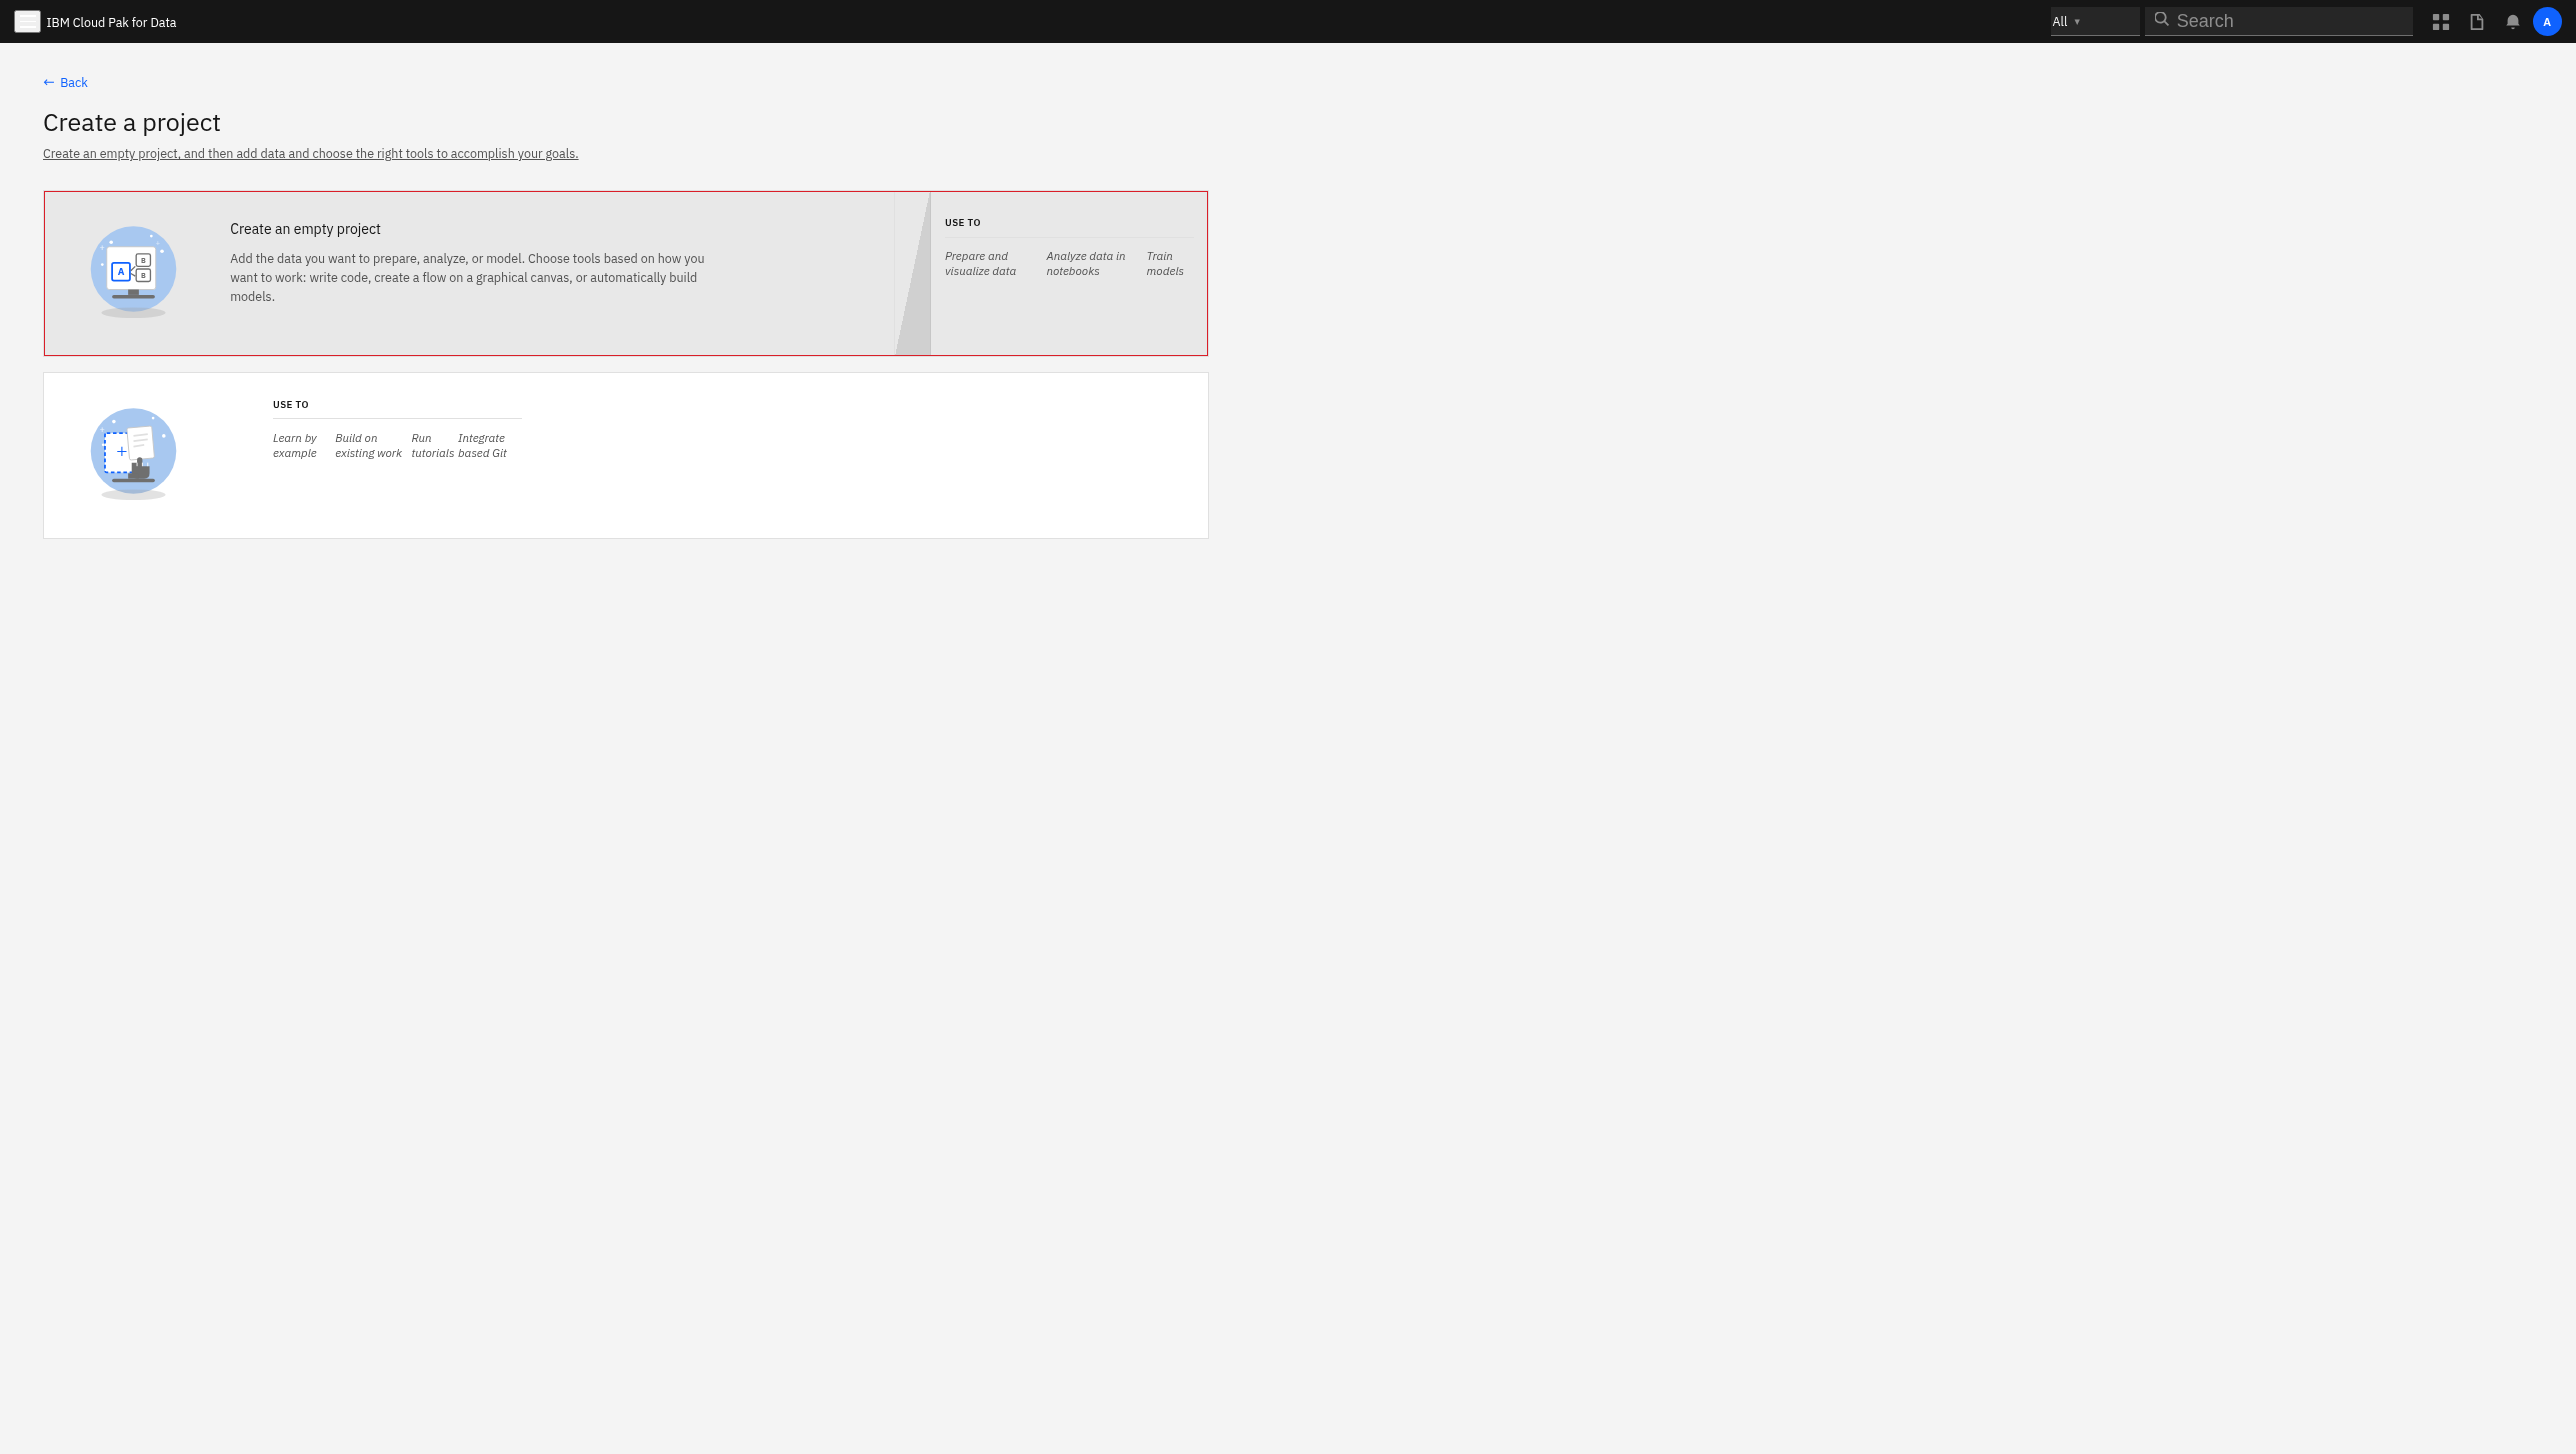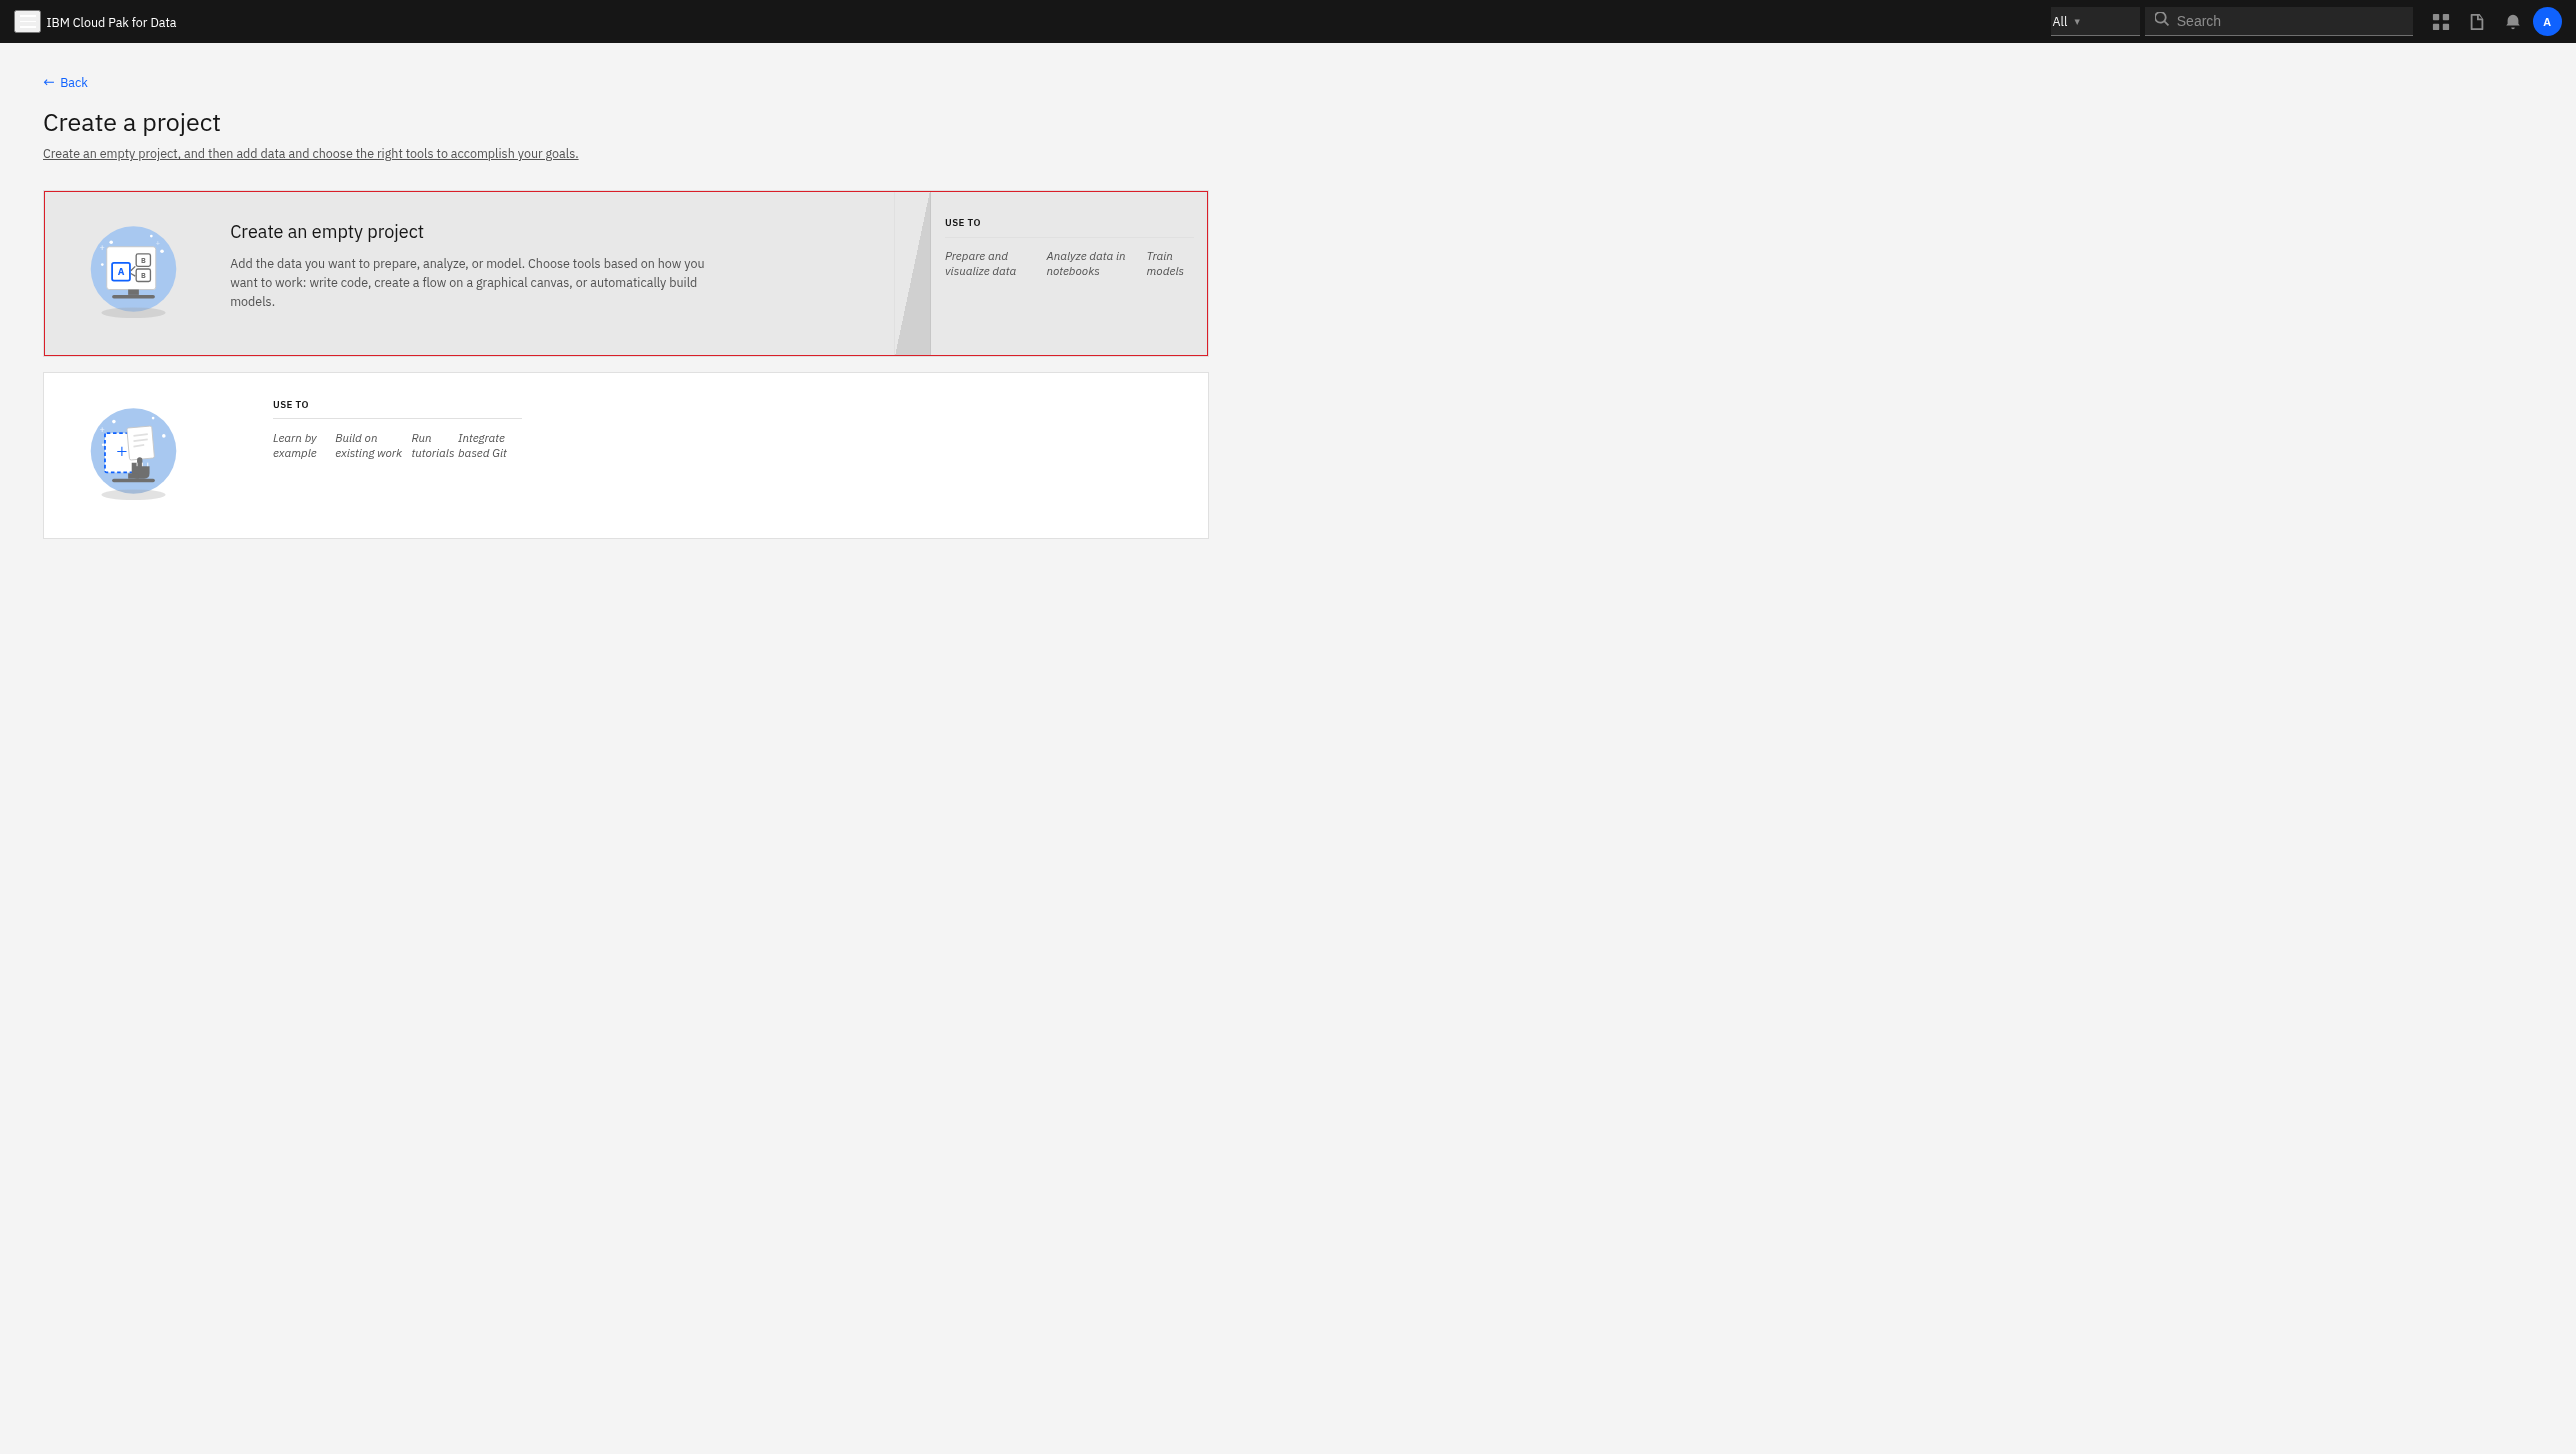--- a/index.html
+++ b/index.html
@@ -54,21 +54,21 @@
     }
     .topbar-search-icon {
       color: #8d8d8d;
       font-size: 14.3px;
     }
     .topbar-search-input {
       background: transparent;
       border: none;
       outline: none;
       color: #86efac;
-      font-size: 14px;
+      font-size: 18px;
       width: 100%;
     }
     .topbar-search-input::placeholder { color: #8d8d8d; }
 
     .topbar-dropdown {
       display: flex;
       align-items: center;
       gap: 7.2px;
       background: #262626;
       border-bottom: 0.9px solid #6f6f6f;
@@ -168,21 +168,21 @@
       padding: 29px 21.5px;
     }
 
     .card-body {
       flex: 1;
       padding: 29px 21.5px 29px 7.2px;
       border-right: 0.9px solid #e0e0e0;
     }
 
     .card-title {
-      font-size: 18px;
+      font-size: 14px;
       font-weight: 400;
       color: #161616;
       margin-bottom: 10.7px;
     }
 
     .card-description {
       font-size: 12.5px;
       color: #525252;
       line-height: 1.5;
       max-width: 483px;

